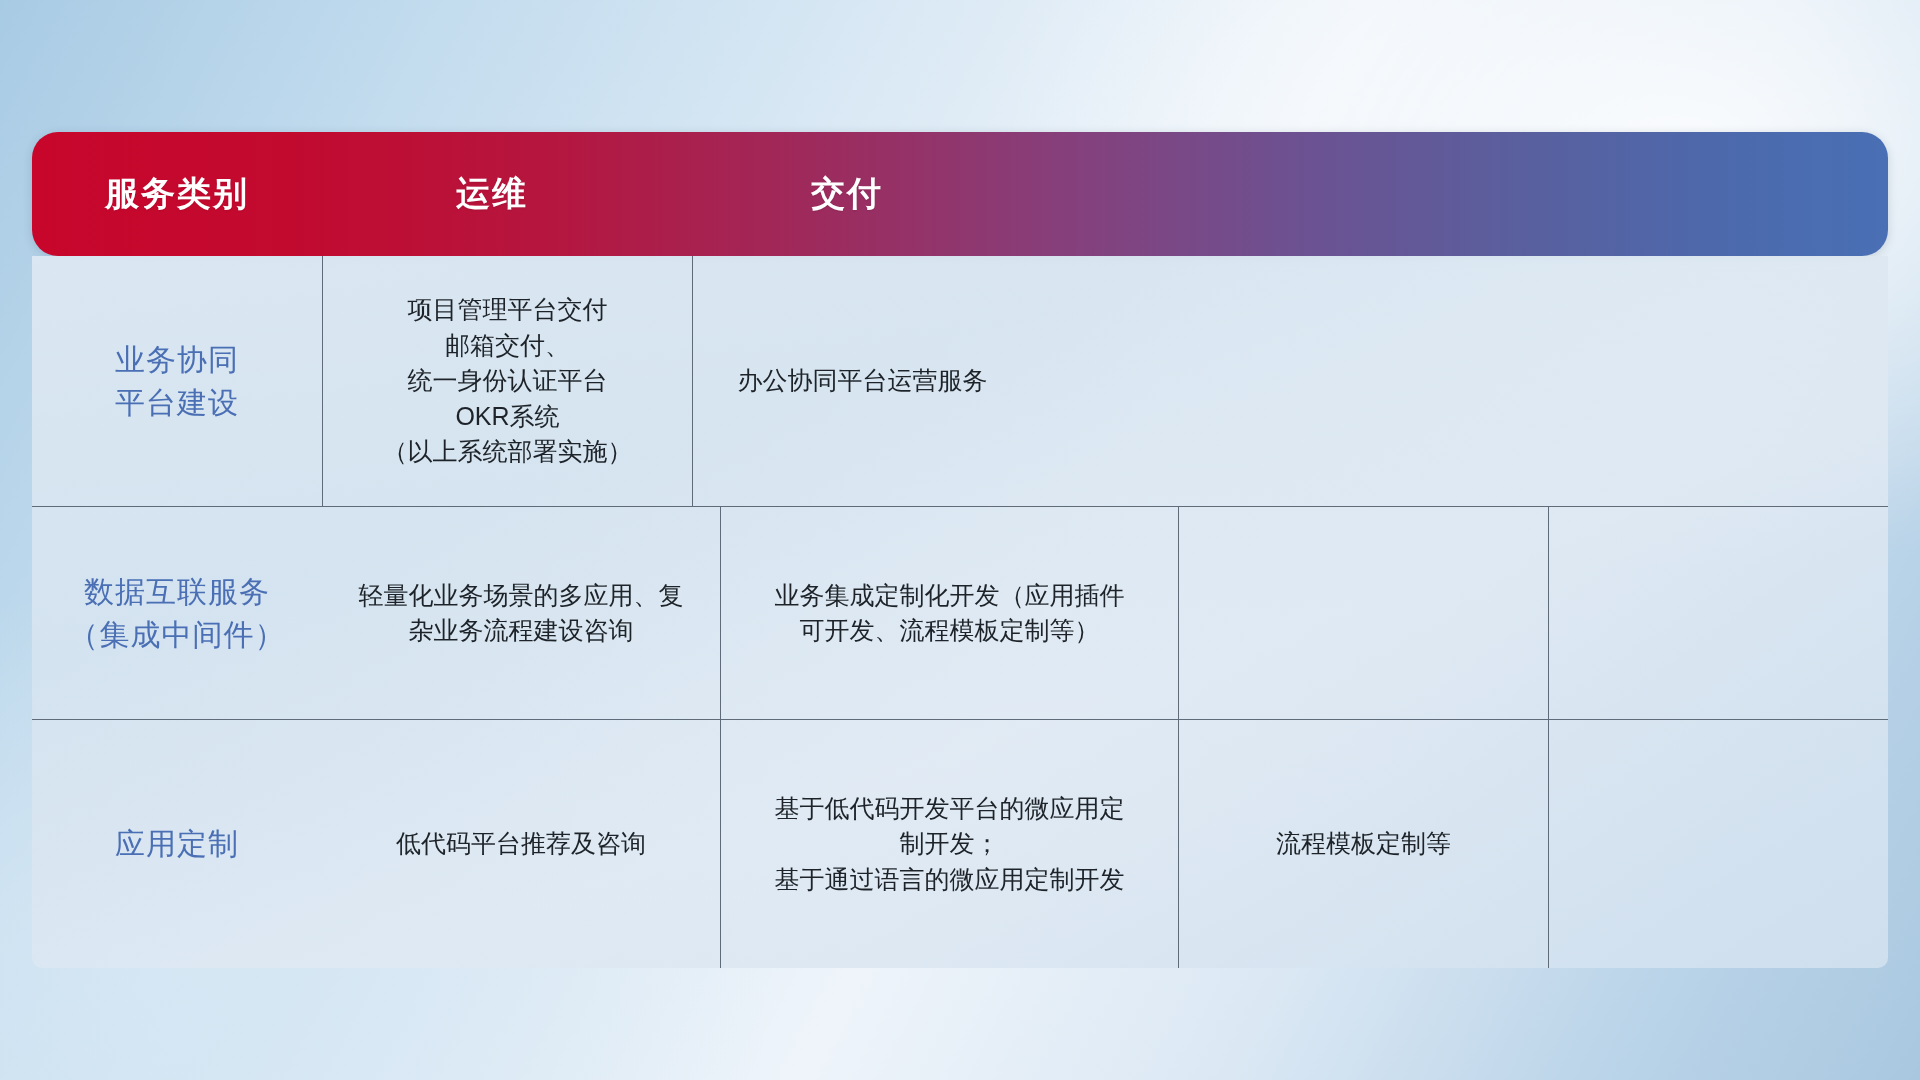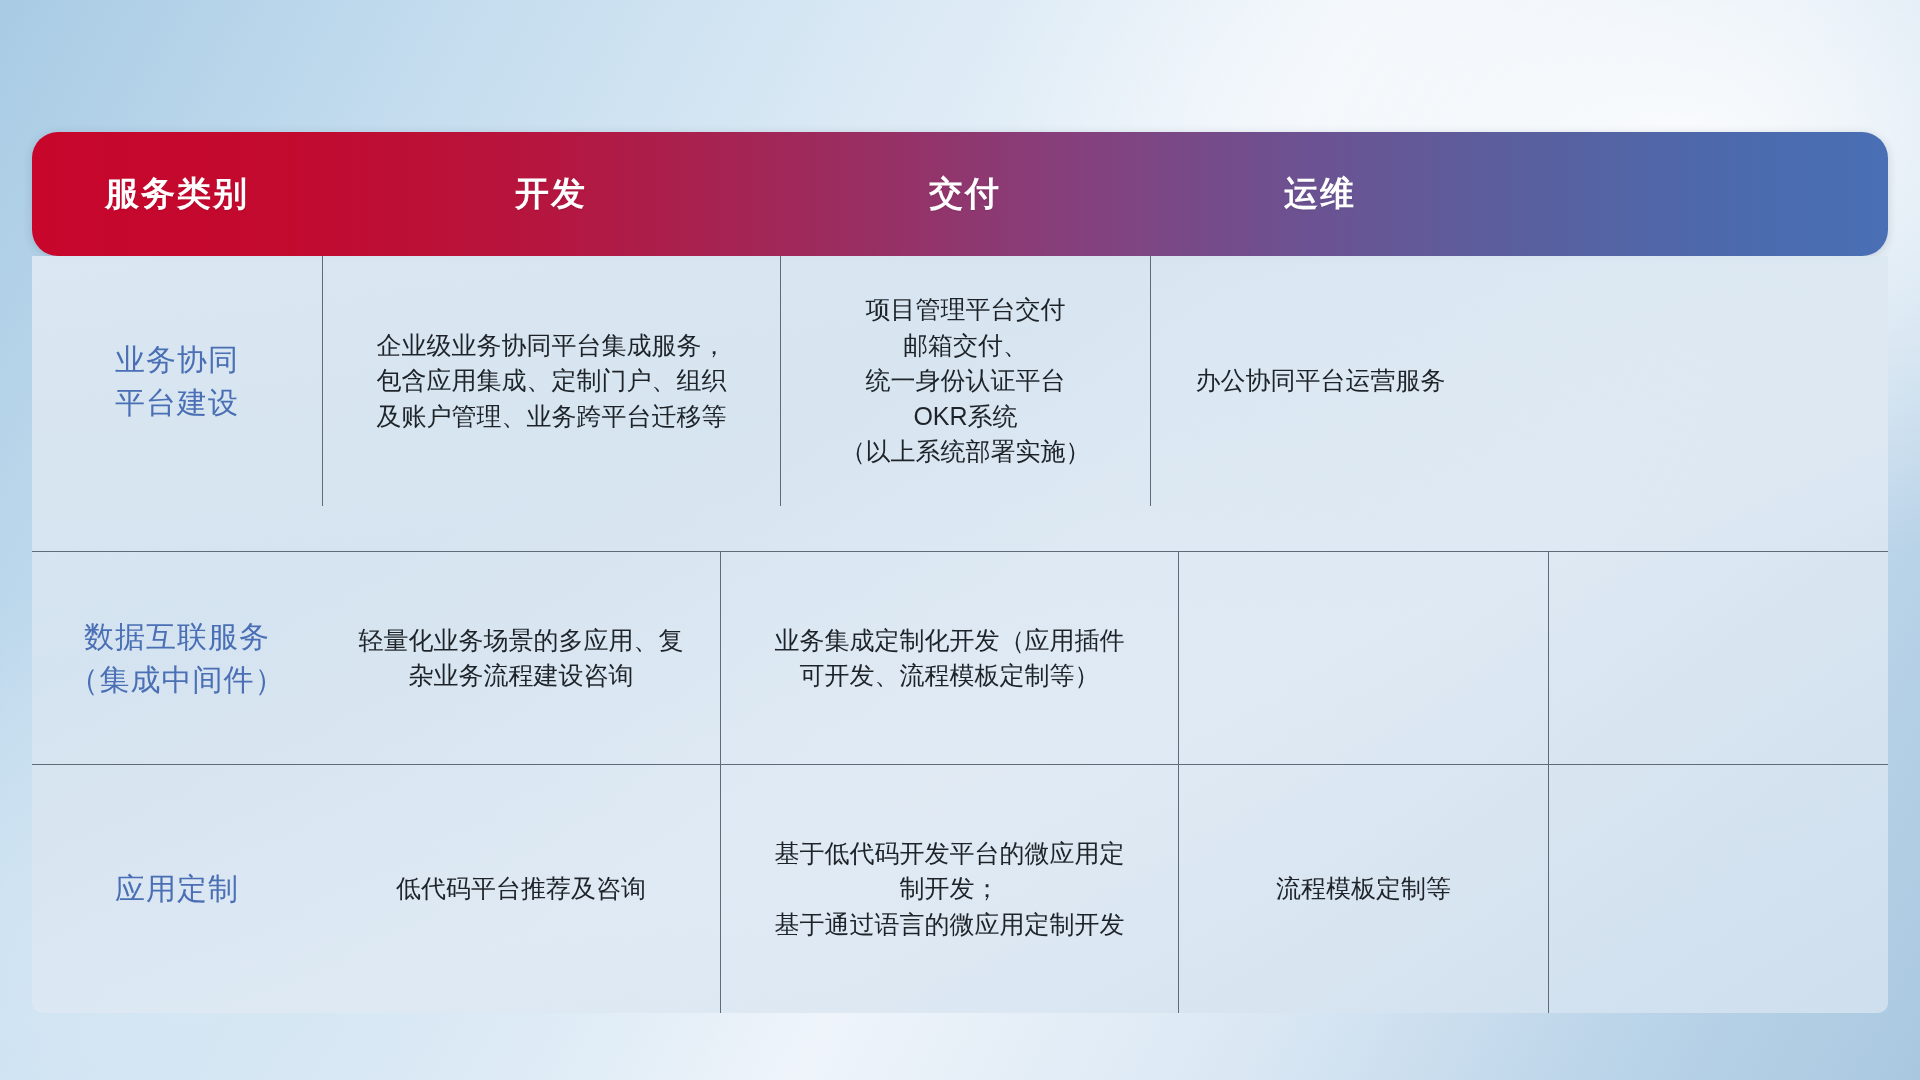--- a/index.html
+++ b/index.html
@@ -57,21 +57,21 @@
         rgba(222,233,243,.92) 0%,
         rgba(214,228,240,.88) 30%,
         rgba(223,233,243,.86) 60%,
         rgba(210,225,239,.9) 100%);
     border-bottom-left-radius:10px;
     border-bottom-right-radius:10px;
   }
   .row{display:flex;align-items:stretch;}
   .row + .row{border-top:1.5px solid #5f6b78;}
   .r1{height:250px;}
-  .r2{height:212px;margin-top:45px;}
+  .r2{height:212px;}
   .r3{height:248px;}
 
   .td{
     flex:0 0 auto;
     display:flex;align-items:center;justify-content:center;
     box-sizing:border-box;
     padding:6px 14px;
     text-align:center;
     color:#1d2328;
     font-size:25px;
@@ -89,33 +89,29 @@
   .sep{border-left:1.5px solid #5f6b78;}
 </style>
 </head>
 <body>
 
 <div class="stage">
   <div class="table-wrap">
 
     <div class="thead">
       <div class="th c1">服务类别</div>
-      <div class="th c3">开发</div>
+      <div class="th c5">运维</div>
       <div class="th c4">交付</div>
-      <div class="th c5">运维</div>
     </div>
 
     <div class="tbody">
 
       <div class="row r1">
         <div class="td cat c1">业务协同
 平台建设</div>
-        <div class="td c3 sep">企业级业务协同平台集成服务，
-包含应用集成、定制门户、组织
-及账户管理、业务跨平台迁移等</div>
         <div class="td c4 sep">项目管理平台交付
 邮箱交付、
 统一身份认证平台
 OKR系统
 （以上系统部署实施）</div>
         <div class="td c5 sep">办公协同平台运营服务</div>
       </div>
 
       <div class="row r2">
         <div class="td cat c1">数据互联服务

